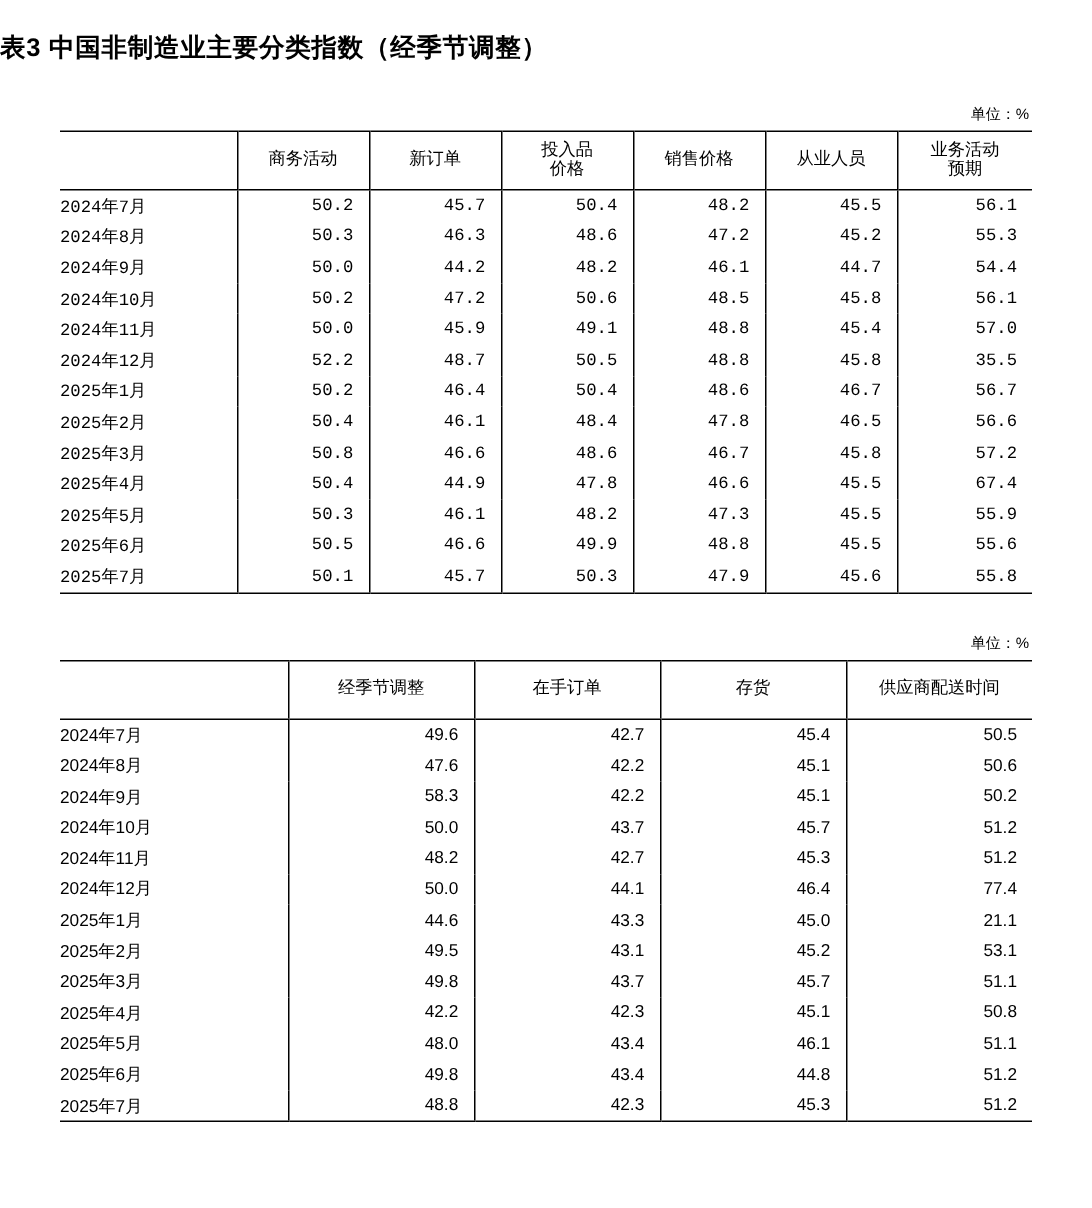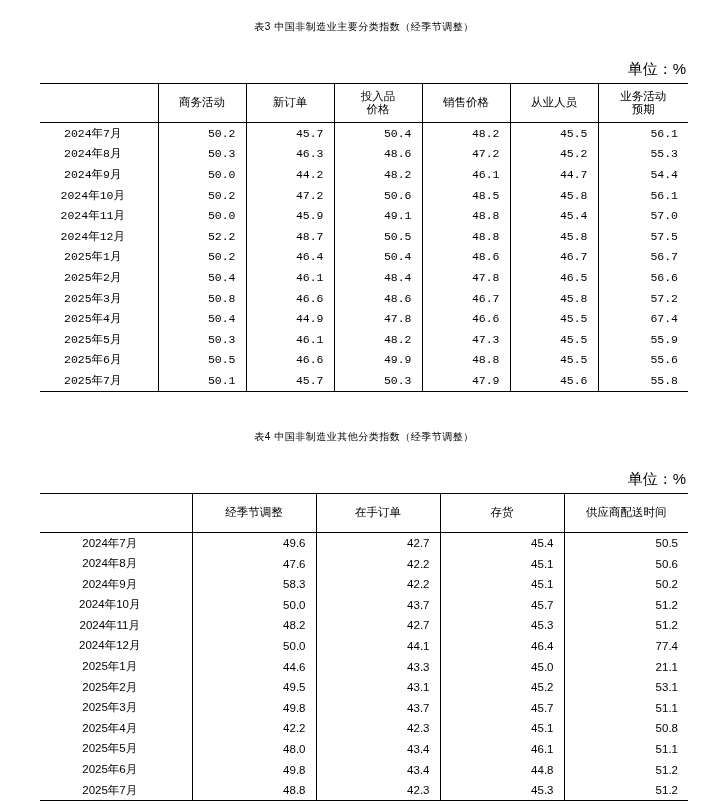--- a/index.html
+++ b/index.html
@@ -17,30 +17,29 @@
   .page {
     width: 728px;
     height: 805px;
     position: relative;
     box-sizing: border-box;
   }
   .table-block {
     width: 728px;
   }
   .title {
-    text-align: center;
-    font-size: 10px;
-    font-weight: normal;
+    font-size: 17px;
+    font-weight: bold;
     letter-spacing: 0.5px;
   }
   .block1 .title { padding-top: 20px; }
   .block2 .title { padding-top: 22px; }
   .unit {
     text-align: right;
-    font-size: 15px;
+    font-size: 10px;
     padding-right: 42px;
     margin-top: 26px;
     margin-bottom: 4px;
   }
   table {
     border-collapse: collapse;
     margin: 0 auto;
     table-layout: fixed;
   }
   table.t3 { width: 648px; font-family: Liberation Mono, monospace; }
@@ -65,21 +64,21 @@
     border-left: none;
   }
   tbody td {
     height: 20.6px;
     text-align: right;
     padding-right: 10px;
     border-left: 1px solid #000;
     white-space: nowrap;
   }
   tbody td.rowlabel {
-    text-align: center;
+    text-align: left;
     padding-right: 12px;
     border-left: none;
   }
   tbody tr:last-child td {
     border-bottom: 1.3px solid #000;
     margin-top: 45px;
   }
   .t3 col.c0 { width: 118px; }
   .t3 col.c1 { width: 88px; }
   .t3 col.c2 { width: 88px; }
@@ -177,21 +176,21 @@
           <td>45.4</td>
           <td>57.0</td>
         </tr>
         <tr>
           <td class="rowlabel">2024年12月</td>
           <td>52.2</td>
           <td>48.7</td>
           <td>50.5</td>
           <td>48.8</td>
           <td>45.8</td>
-          <td>57.5</td>
+          <td>35.5</td>
         </tr>
         <tr>
           <td class="rowlabel">2025年1月</td>
           <td>50.2</td>
           <td>46.4</td>
           <td>50.4</td>
           <td>48.6</td>
           <td>46.7</td>
           <td>56.7</td>
         </tr>
@@ -247,21 +246,20 @@
           <td>50.3</td>
           <td>47.9</td>
           <td>45.6</td>
           <td>55.8</td>
         </tr>
       </tbody>
     </table>
   </div>
 
   <div class="table-block block2">
-    <div class="title">表4 中国非制造业其他分类指数（经季节调整）</div>
     <div class="unit">单位：%</div>
     <table class="t4">
       <colgroup>
         <col class="d0">
           <col class="d1">
           <col class="d2">
           <col class="d3">
           <col class="d4">
       </colgroup>
       <thead>

